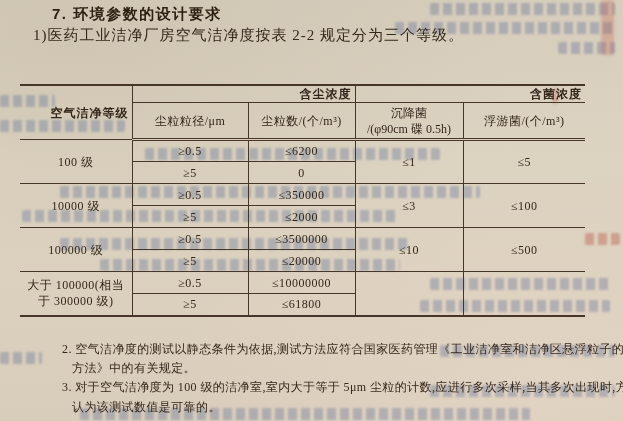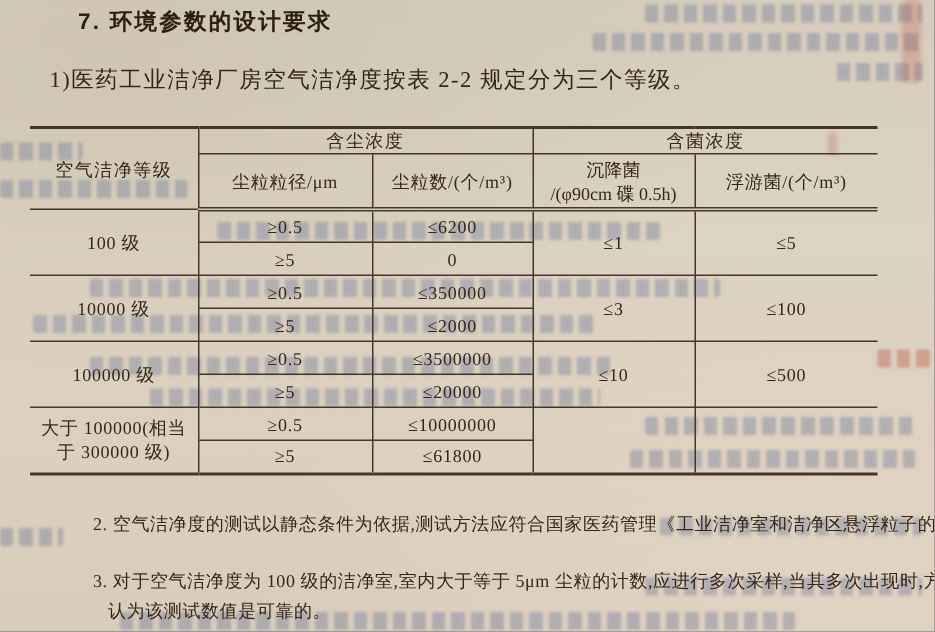--- a/index.html
+++ b/index.html
@@ -31,21 +31,21 @@
     background:rgba(190,85,70,.28);
     filter:blur(1.5px);
   }
   
   .sans{font-family:"Liberation Sans","DejaVu Sans",sans-serif;}
   #heading{
     position:absolute;left:52px;top:5px;
     font-size:15px;font-weight:bold;letter-spacing:1.5px;color:#2c2013;
   }
   #intro{
-    position:absolute;left:33px;top:44px;width:575px;
+    position:absolute;left:33px;top:26px;width:575px;
     font-size:15px;letter-spacing:1px;color:#34271a;
   }
   #caption{
     position:absolute;left:110px;top:57px;width:470px;text-align:center;
     font-size:12.5px;font-weight:bold;letter-spacing:.5px;color:#2c2013;
   }
   
   #tbl-wrap{position:absolute;left:20px;top:84px;width:565px;}
   table{
     width:565px;border-collapse:collapse;table-layout:fixed;
@@ -54,21 +54,21 @@
   col.c1{width:112px}col.c2{width:116px}col.c3{width:107px}col.c4{width:108px}col.c5{width:122px}
   td,th{
     border:1px solid #46362a;
     padding:0 3px;text-align:center;vertical-align:middle;
     font-weight:normal;background:transparent;
     letter-spacing:.5px;line-height:1.35;
   }
   tr.hr-a{height:16px}
   tr.hr-b{height:37px}
   tr.body-r{height:22px}
-  .th-b{font-weight:normal;letter-spacing:1px;}
+  .th-b{font-weight:bold;letter-spacing:1px;text-align:right;}
   .no-l{border-left:none!important}
   .no-r{border-right:none!important}
   tr.hr-a td,tr.hr-a th{border-top:2px solid #46362a;}
   tr.hr-b td,tr.hr-b th{border-bottom:3px double #46362a;}
   tr.last td,td.bot{border-bottom:2.5px solid #46362a;}
   .settle-hd{font-size:12px;letter-spacing:0;}
   
   .note-line{
     position:absolute;font-size:12px;letter-spacing:.4px;color:#34271a;white-space:nowrap;
   }
@@ -177,16 +177,17 @@
       </tr>
       <tr class="body-r last">
         <td>≥5</td>
         <td>≤61800</td>
       </tr>
     </tbody>
       </table>
   </div>
 
   <div id="note2a" class="note-line">2. 空气洁净度的测试以静态条件为依据,测试方法应符合国家医药管理《工业洁净室和洁净区悬浮粒子的测试</div>
+  <div id="note2b" class="note-line">方法》中的有关规定。</div>
   <div id="note3a" class="note-line">3. 对于空气洁净度为 100 级的洁净室,室内大于等于 5μm 尘粒的计数,应进行多次采样,当其多次出现时,方可</div>
   <div id="note3b" class="note-line">认为该测试数值是可靠的。</div>
 
 </div>
 
 </body></html>

